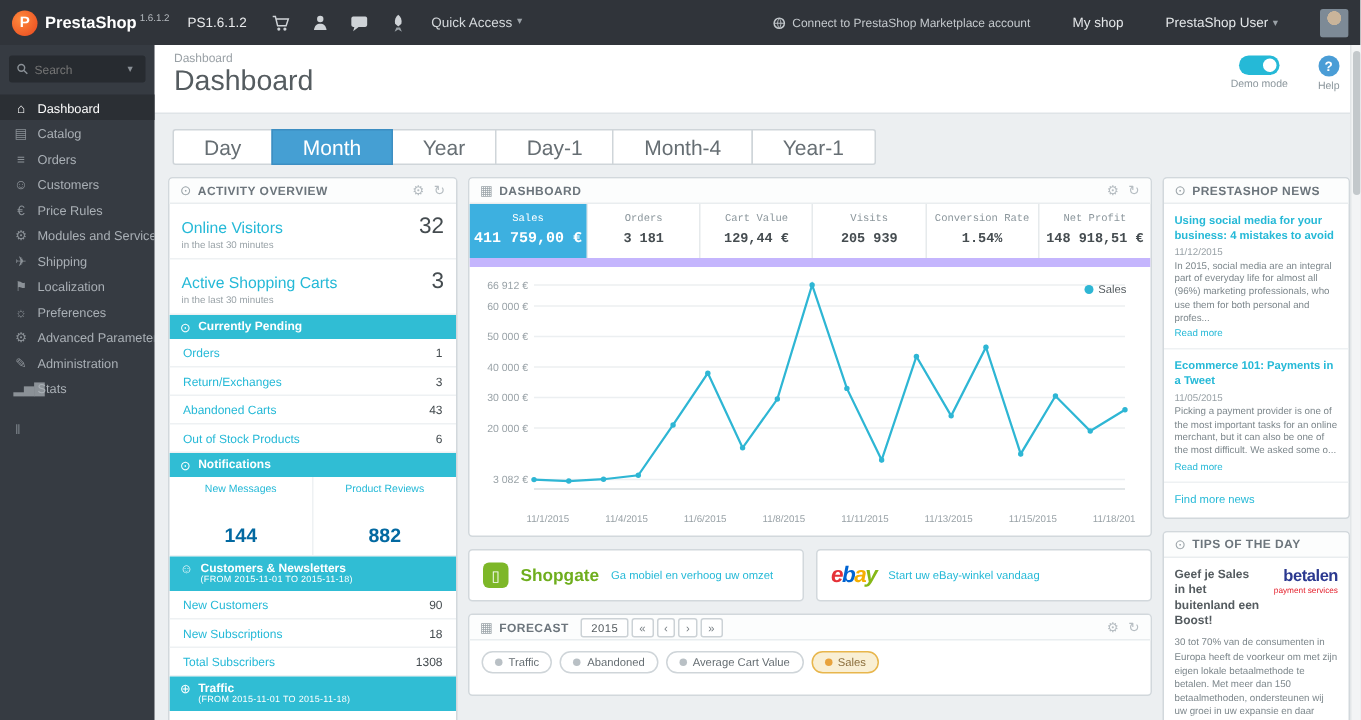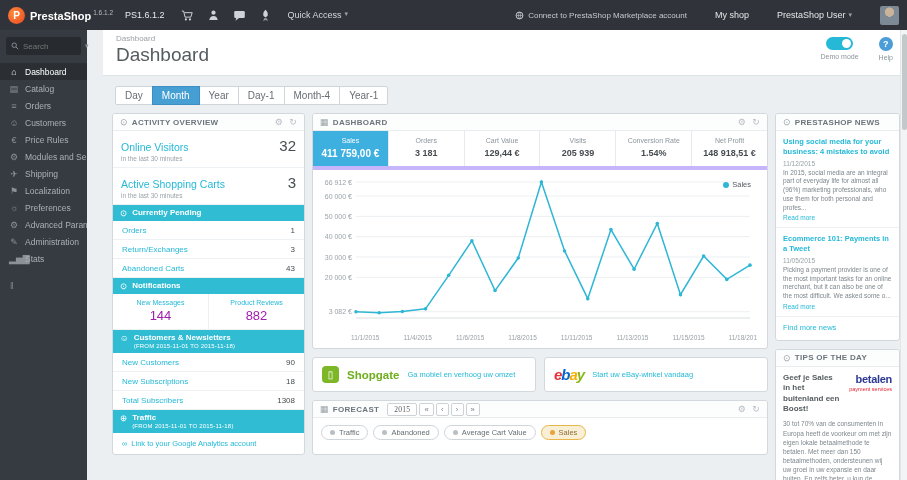--- a/index.html
+++ b/index.html
@@ -16,21 +16,21 @@
   .tb-ico svg { display:block; }
   .quick { font-size:9px; color:#d4d8db; margin-left:16px; display:flex; align-items:flex-start; gap:3px; }
   .caret { font-size:7px; color:#9aa1a7; }
   .tb-right { margin-left:auto; display:flex; align-items:center; gap:28px; }
   .marketplace { font-size:8px; color:#c4c9cd; display:flex; align-items:center; gap:4px; }
   .myshop { font-size:9px; color:#e4e7e9; }
   .username { font-size:9px; color:#e4e7e9; display:flex; align-items:center; gap:3px; }
   .avatar { width:19px; height:19px; border-radius:2px; background:radial-gradient(circle at 50% 32%, #c9b49a 0 28%, #7d8a96 30%), linear-gradient(#8d99a4,#67737e); }
 
   
-  .sidebar { position:absolute; top:30px; left:0; bottom:0; width:87px; background:#363b42; z-index:20; }
+  .sidebar { position:absolute; top:30px; left:0; bottom:0; width:103px; background:#363b42; z-index:20; }
   .search-wrap { margin:7px 6px 8px; display:flex; align-items:center; background:#272b30; border-radius:2px; height:18px; padding:0 5px; gap:4px; }
   .search-wrap svg { flex:none; }
   .search-input { background:transparent; border:none; outline:none; color:#cfd3d7; font-size:8px; width:58px; font-family:"Liberation Sans",sans-serif; }
   .search-caret { color:#8a9096; font-size:7px; }
   .nav-item { display:flex; align-items:center; gap:6px; padding:4px 9px; font-size:8.5px; color:#aab0b6; height:17px; cursor:pointer; white-space:nowrap; overflow:hidden; }
   .nav-item.active { background:#2b2f34; color:#ffffff; }
   .nav-ico { font-size:9px; color:#8b9197; width:10px; text-align:center; flex:none; }
   .nav-item.active .nav-ico { color:#fff; }
   .collapse-handle { margin:14px 0 0 10px; color:#7d848b; font-size:9px; }
 
@@ -41,21 +41,21 @@
   .page-title { font-size:19px; color:#555c60; font-weight:normal; margin-top:1px; }
   .head-controls { position:absolute; right:14px; top:7px; display:flex; gap:20px; }
   .hc { display:flex; flex-direction:column; align-items:center; gap:3px; }
   .toggle { width:27px; height:13px; background:#25b9d7; border-radius:8px; position:relative; cursor:pointer; }
   .toggle .knob { position:absolute; right:2px; top:2px; width:9px; height:9px; border-radius:50%; background:#fff; }
   .hc-label { font-size:7px; color:#8b969c; }
   .help-circle { width:14px; height:14px; border-radius:50%; background:#4a9dd6; color:#fff; font-size:9px; font-weight:bold; display:flex; align-items:center; justify-content:center; cursor:pointer; }
 
   .toolbar { margin:10px 8px 0 12px; display:flex; justify-content:space-between; align-items:flex-start; }
   .btn-group { display:flex; }
-  .pbtn { background:#fff; border:1px solid #cfd5d9; color:#666e73; font-size:10px; padding:3px 9px; margin-left:-1px; cursor:pointer; font-family:inherit; }
+  .pbtn { background:#fff; border:1px solid #cfd5d9; color:#666e73; font-size:14px; padding:3px 20px; margin-left:-1px; cursor:pointer; font-family:inherit; }
   .pbtn:first-child { border-radius:2px 0 0 2px; margin-left:0; }
   .pbtn:last-child { border-radius:0 2px 2px 0; }
   .pbtn.active { background:#459fd3; border-color:#3d8ec2; color:#fff; position:relative; }
   .datebtn { background:#fff; border:1px solid #cfd5d9; border-radius:2px; font-size:8.5px; color:#555c60; padding:3px 8px; display:flex; align-items:center; gap:5px; cursor:pointer; }
 
   .content { position:relative; margin-top:8px; height:372px; }
   .col { position:absolute; top:0; }
   .col-activity { left:9px;  width:193px; }
   .col-dash     { left:209px; width:456px; }
   .col-news     { left:672px; width:125px; }
@@ -75,46 +75,46 @@
   .cyanbar { background:#30bdd4; color:#fff; font-size:8px; font-weight:bold; padding:3px 7px; display:flex; gap:5px; align-items:flex-start; line-height:1.2; }
   .cyanbar .bico { font-weight:normal; font-size:8.5px; }
   .cyanbar .sub2 { display:block; font-weight:normal; font-size:6px; letter-spacing:.2px; }
   .krow { display:flex; justify-content:space-between; align-items:center; padding:4.5px 9px; border-bottom:1px solid #eef1f3; font-size:8px; }
   .krow .kl { color:#25b9d7; }
   .krow .kv { color:#454c50; }
   .notif { display:flex; border-bottom:1px solid #eef1f3; }
   .ncell { flex:1; padding:5px 4px 6px; text-align:center; }
   .ncell + .ncell { border-left:1px solid #eef1f3; }
   .ncell .nl { color:#25b9d7; font-size:7px; }
-  .ncell .nv { color:#a21caf; font-size:13px; margin-top:2px; }
+  .ncell .nv { color:#0369a1; font-size:13px; margin-top:19px;font-weight:bold; }
   .galink { padding:6px 9px; font-size:7.5px; color:#25b9d7; display:flex; gap:4px; align-items:center; cursor:pointer; }
 
   
-  .kpis { display:flex; border-bottom:4px solid #c4b5fd; }
+  .kpis { display:flex; border-bottom:6px solid #c4b5fd;font-family:Liberation Mono, monospace; }
   .kpi { flex:1; padding:6px 3px 7px; text-align:center; border-right:1px solid #e6eaec; cursor:pointer; }
   .kpi:last-child { border-right:none; }
   .kpi .kl { font-size:7px; color:#8b969c; }
   .kpi .kv { font-size:9px; color:#454c50; font-weight:bold; margin-top:4px; white-space:nowrap; }
   .kpi.active { background:#3db0e0; }
   .kpi.active .kl, .kpi.active .kv { color:#fff; }
   .kpi.active .kv { font-size:10px; }
   .chartwrap { position:relative; padding:6px 6px 0; }
   .legend { position:absolute; top:10px; right:16px; font-size:7.5px; color:#555c60; display:flex; align-items:center; gap:3px; }
   .legend .dot { width:6px; height:6px; border-radius:50%; background:#2eb6d4; }
   .xlabels { display:flex; justify-content:space-between; padding:2px 10px 7px 38px; font-size:6.5px; color:#98a1a6; }
 
   .ads { display:flex; gap:8px; margin-bottom:8px; }
   .ad { flex:1; background:#fff; border:1px solid #d2d8dc; border-radius:3px; display:flex; align-items:center; gap:8px; padding:8px 9px; }
   .sg-ico { width:17px; height:17px; background:#7db728; border-radius:4px; color:#fff; font-size:10px; display:flex; align-items:center; justify-content:center; flex:none; }
   .sg-name { color:#6fae1e; font-weight:bold; font-size:11.5px; }
   .adlink { color:#25b9d7; font-size:7.5px; cursor:pointer; line-height:1.25; }
   .ebay-logo { font-weight:bold; font-style:italic; font-size:15px; letter-spacing:-1px; flex:none; }
   .eb-e { color:#e53238; } .eb-b { color:#0064d2; } .eb-a { color:#f5af02; } .eb-y { color:#86b817; }
 
-  .yearbox { border:1px solid #ccd2d6; border-radius:2px; font-size:7.5px; padding:1px 6px; color:#555c60; margin-left:8px; background:#fff; font-weight:normal; cursor:pointer;font-family:Liberation Serif, serif; }
+  .yearbox { border:1px solid #ccd2d6; border-radius:2px; font-size:7.5px; padding:1px 6px; color:#555c60; margin-left:8px; background:#fff; font-weight:normal; cursor:pointer; }
   .navbtn { border:1px solid #ccd2d6; border-radius:2px; font-size:7.5px; padding:1px 4px; color:#777e83; margin-left:2px; background:#fff; font-weight:normal; cursor:pointer; }
   .fleg { display:flex; gap:5px; padding:7px 8px 14px; flex-wrap:wrap; }
   .pill { display:flex; align-items:center; gap:4px; border:1px solid #cfd5d9; border-radius:9px; padding:2px 8px; font-size:7.5px; color:#666e73; background:#fff; cursor:pointer; }
   .pill .pdot { width:5px; height:5px; border-radius:50%; background:#b9c0c5; }
   .pill.active { background:#f9efd4; border-color:#e8b64c; color:#8a6d3b; }
   .pill.active .pdot { background:#e8a33d; }
 
   
   .article { padding:6px 7px; border-bottom:1px solid #eef1f3; }
   .atitle { color:#25b9d7; font-size:7.5px; font-weight:bold; line-height:1.3; cursor:pointer; }
@@ -312,20 +312,24 @@
             <span class="kl">Orders</span>
             <span class="kv">1</span>
           </div>
         <div class="krow">
             <span class="kl">Return/Exchanges</span>
             <span class="kv">3</span>
           </div>
         <div class="krow">
             <span class="kl">Abandoned Carts</span>
             <span class="kv">43</span>
+          </div>
+        <div class="krow">
+            <span class="kl">Out of Stock Products</span>
+            <span class="kv">6</span>
           </div>
         <div class="cyanbar">
             <span class="bico">⊙</span>
             <span>Notifications</span>
           </div>
         <div class="notif">
           <div class="ncell">
               <div class="nl">New Messages</div>
               <div class="nv">144</div>
             </div>

